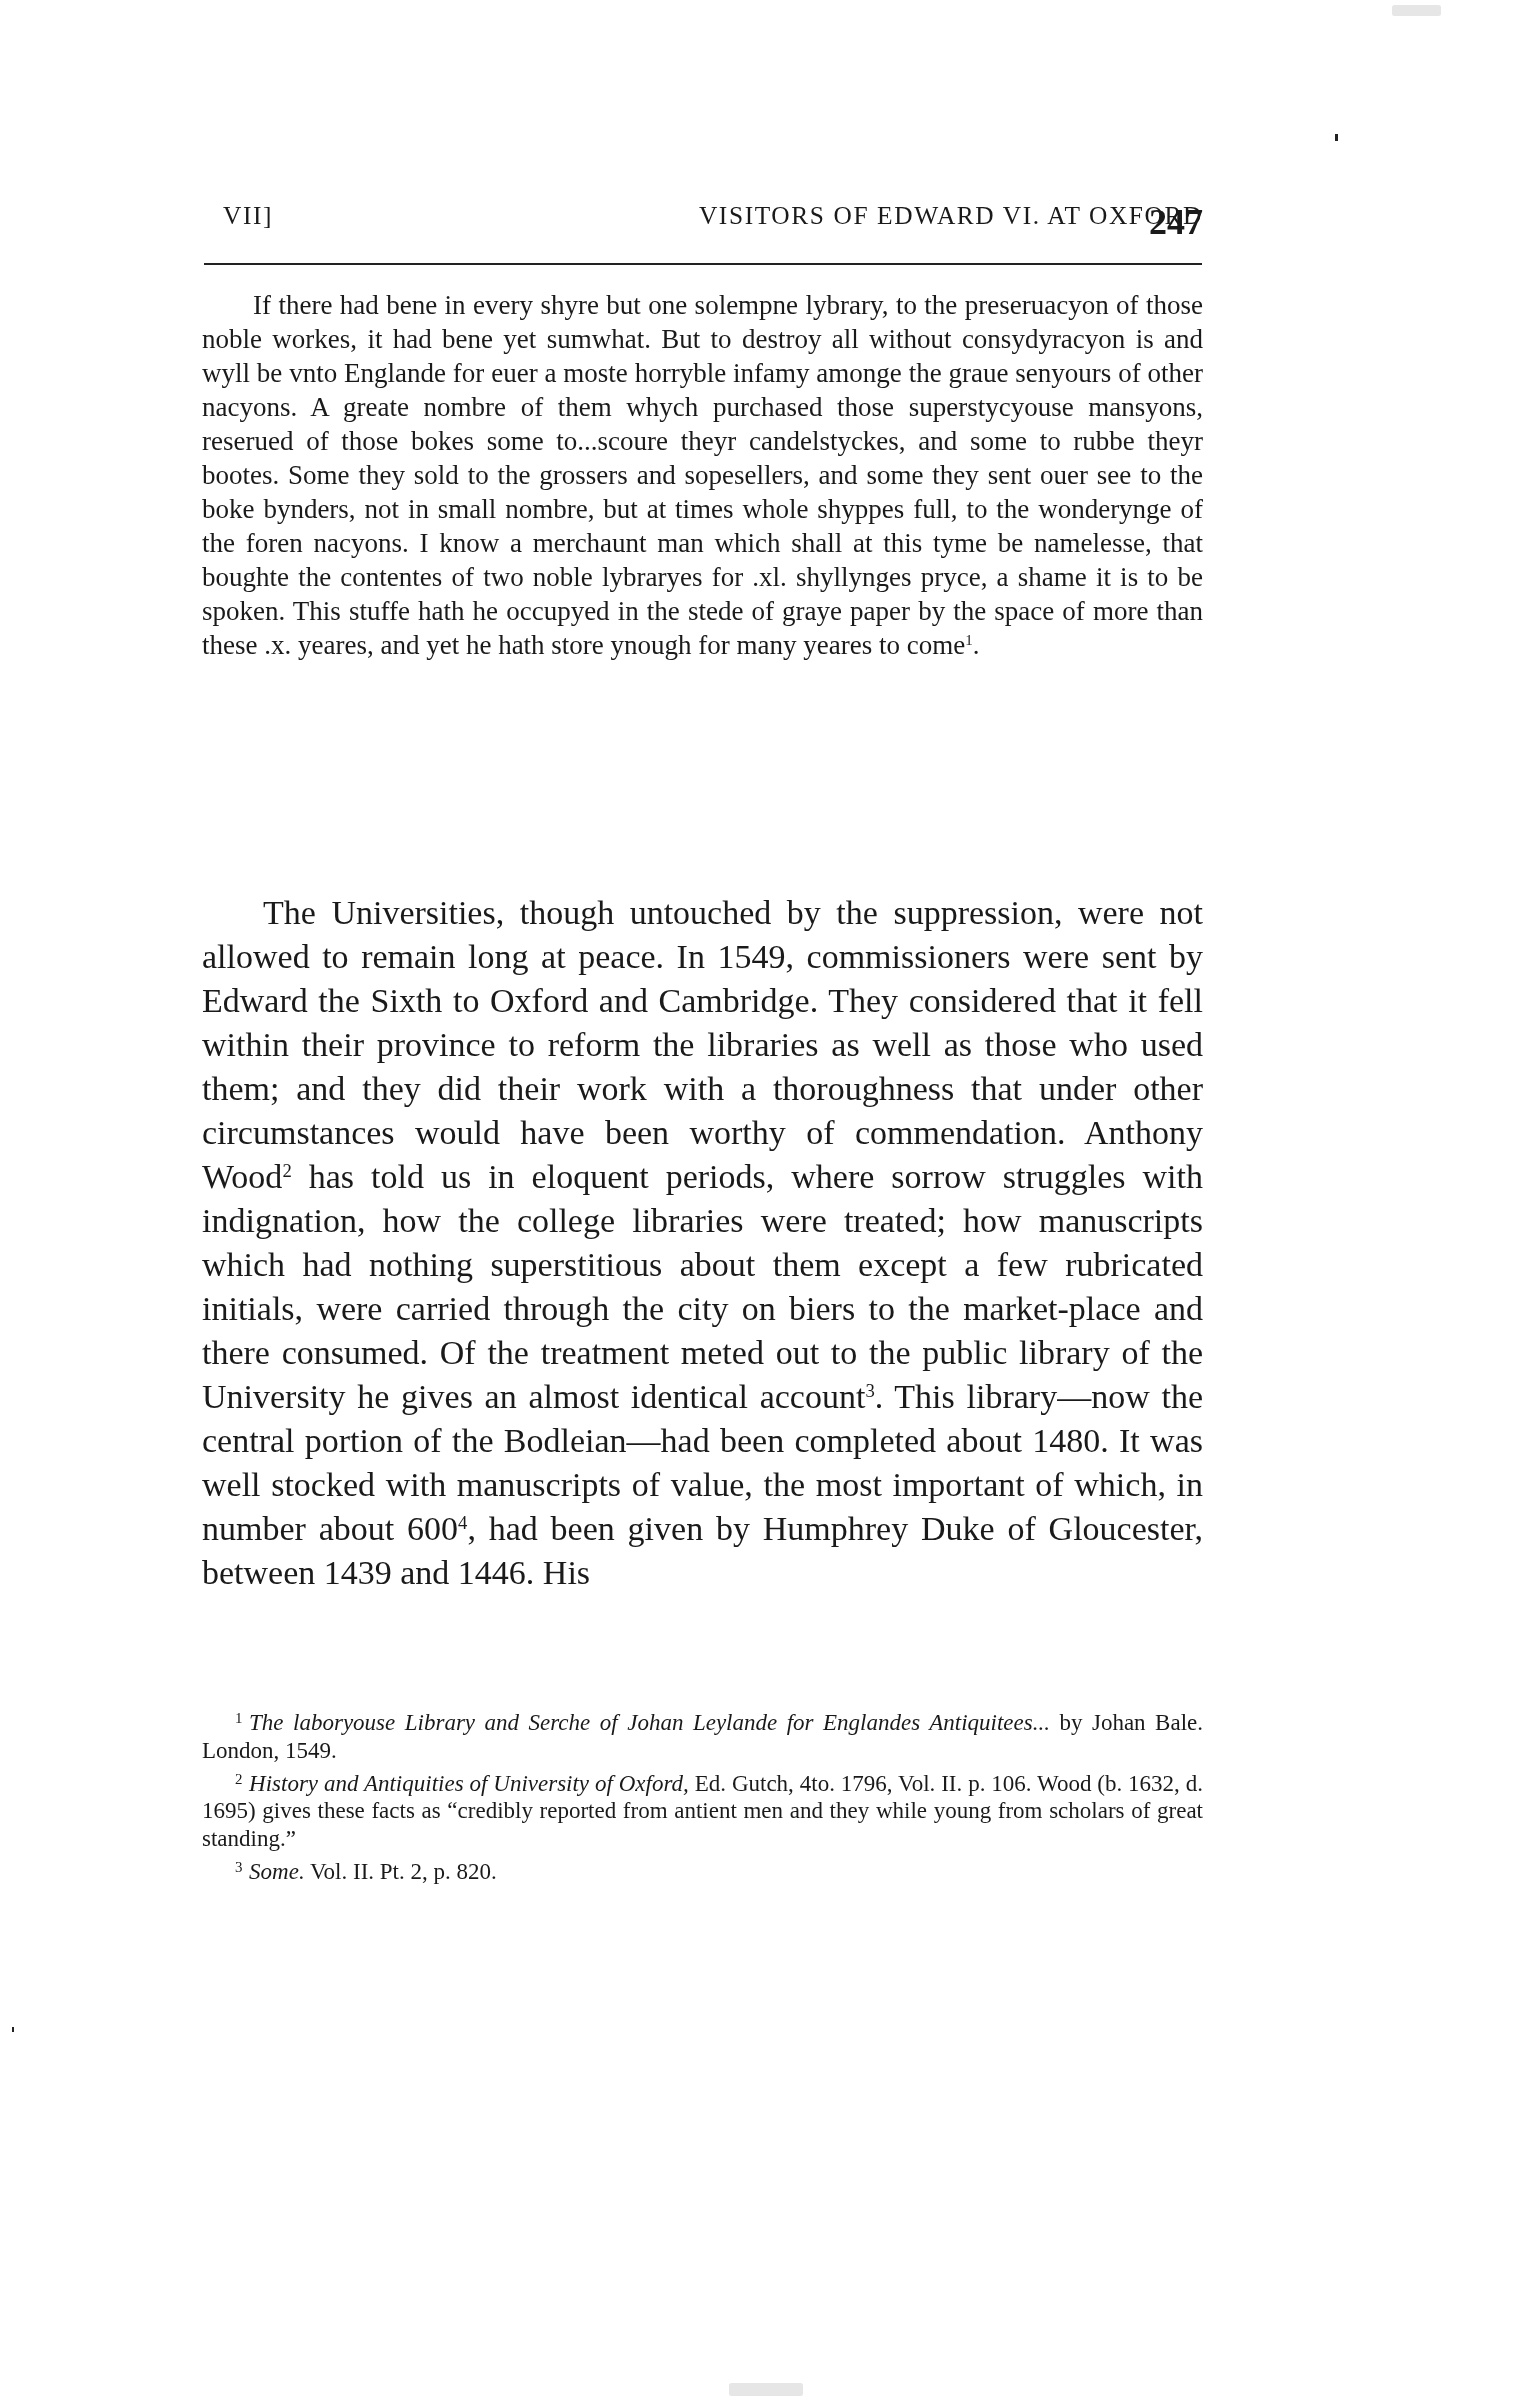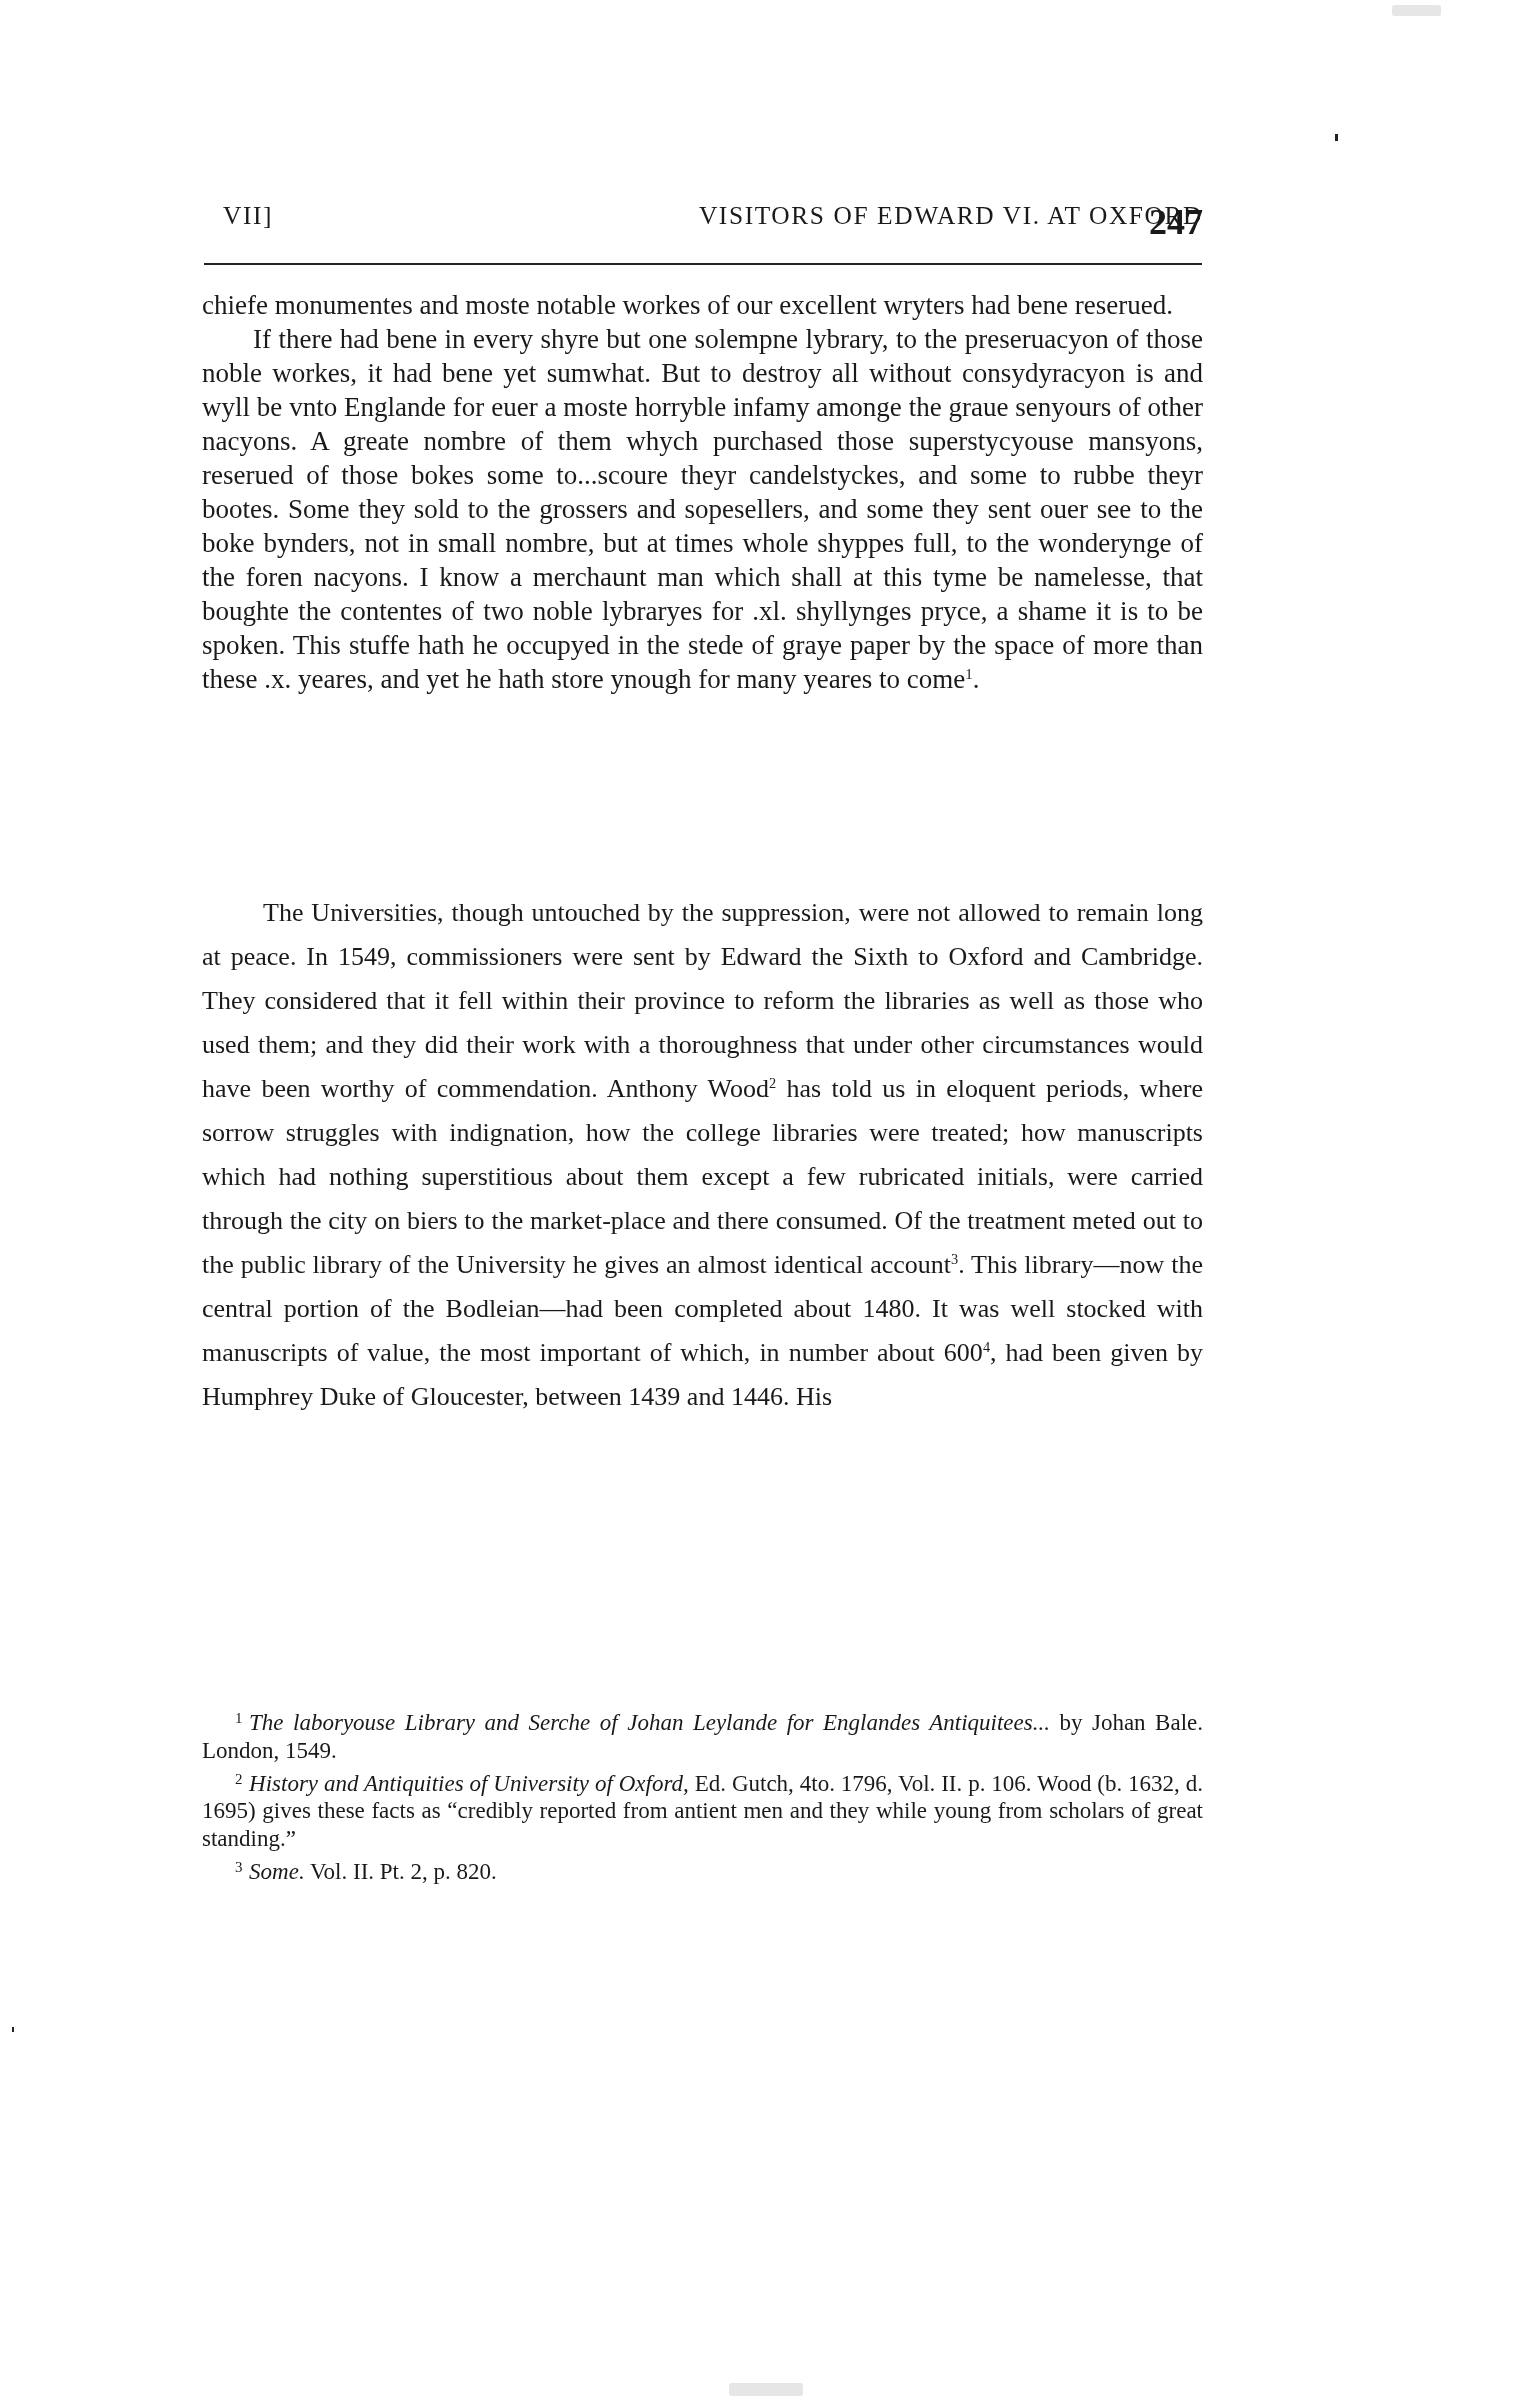--- a/index.html
+++ b/index.html
@@ -11,21 +11,21 @@
   .rh-chapter { position:absolute; left:21px; top:0; }
   .rh-title { position:absolute; left:0; right:0; top:0; text-align:right; }
   .rh-page { position:absolute; right:0; top:0; font-size:36px; letter-spacing:0; font-weight:bold; }
   .head-rule { position:absolute; top:263px; left:1.6px; width:998px; height:0;
                border-top:2px solid #222; }
   .extract { position:absolute; top:288px; left:0; width:1001px;
              font-size:27px; line-height:34px; text-align:justify; }
   .extract p { margin:0; }
   .extract p.indent { text-indent:51px; }
   .body-text { position:absolute; top:891px; left:0; width:1001px;
-               font-size:26px; line-height:44px; text-align:justify; text-indent:61px; }
+               font-size:34px; line-height:44px; text-align:justify; text-indent:61px; }
   .body-text p { margin:0; }
   .footnotes { position:absolute; top:1704px; left:0; width:1001px;
                font-size:23px; line-height:28px; text-align:justify; }
   .footnotes p { margin:0; text-indent:33px; }
   sup { font-size:0.55em; line-height:0; vertical-align:0.6em; }
   .fn-num { font-size:0.65em; vertical-align:0.45em; margin-right:6.6px; }
   .scan-mark { position:absolute; background:#222; }
   .scan-smudge { position:absolute; background:#e6e6e6; border-radius:2.5px; }
 </style>
 </head>
@@ -34,21 +34,20 @@
 <div class="page">
 
   <div class="running-head">
     <span class="rh-chapter">VII]</span>
     <span class="rh-title">VISITORS OF EDWARD VI. AT OXFORD</span>
     <span class="rh-page">247</span>
   </div>
   <div class="head-rule"></div>
 
   <div class="extract">
-    <p><span>chiefe monumentes and moste notable workes of our excellent wryters had bene reserued.</span></p>
     <p class="indent"><span>If there had bene in every shyre but one solempne lybrary, to the preseruacyon of those noble workes, it had bene yet sumwhat. But to destroy all without consydyracyon is and wyll be vnto Englande for euer a moste horryble infamy amonge the graue senyours of other nacyons. A greate nombre of them whych purchased those superstycyouse mansyons, reserued of those bokes some to...scoure theyr candelstyckes, and some to rubbe theyr bootes. Some they sold to the grossers and sopesellers, and some they sent ouer see to the boke bynders, not in small nombre, but at times whole shyppes full, to the wonderynge of the foren nacyons. I know a merchaunt man which shall at this tyme be namelesse, that boughte the contentes of two noble lybraryes for .xl. shyllynges pryce, a shame it is to be spoken. This stuffe hath he occupyed in the stede of graye paper by the space of more than these .x. yeares, and yet he hath store ynough for many yeares to come</span><sup>1</sup><span>.</span></p>
   </div>
 
   <div class="body-text">
     <p><span>The Universities, though untouched by the suppression, were not allowed to remain long at peace. In 1549, commissioners were sent by Edward the Sixth to Oxford and Cambridge. They considered that it fell within their province to reform the libraries as well as those who used them; and they did their work with a thoroughness that under other circumstances would have been worthy of commendation. Anthony Wood</span><sup>2</sup><span> has told us in eloquent periods, where sorrow struggles with indignation, how the college libraries were treated; how manuscripts which had nothing superstitious about them except a few rubricated initials, were carried through the city on biers to the market-place and there consumed. Of the treatment meted out to the public library of the University he gives an almost identical account</span><sup>3</sup><span>. This library—now the central portion of the Bodleian—had been completed about 1480. It was well stocked with manuscripts of value, the most important of which, in number about 600</span><sup>4</sup><span>, had been given by Humphrey Duke of Gloucester, between 1439 and 1446. His</span></p>
   </div>
 
   <div class="footnotes">
     <p><span class="fn-num">1</span><i>The laboryouse Library and Serche of Johan Leylande for Englandes Antiquitees...</i><span> by Johan Bale. London, 1549.</span></p>
     <p><span class="fn-num">2</span><i>History and Antiquities of University of Oxford,</i><span> Ed. Gutch, 4to. 1796, Vol. II. p. 106. Wood (b. 1632, d. 1695) gives these facts as “credibly reported from antient men and they while young from scholars of great standing.”</span></p>

